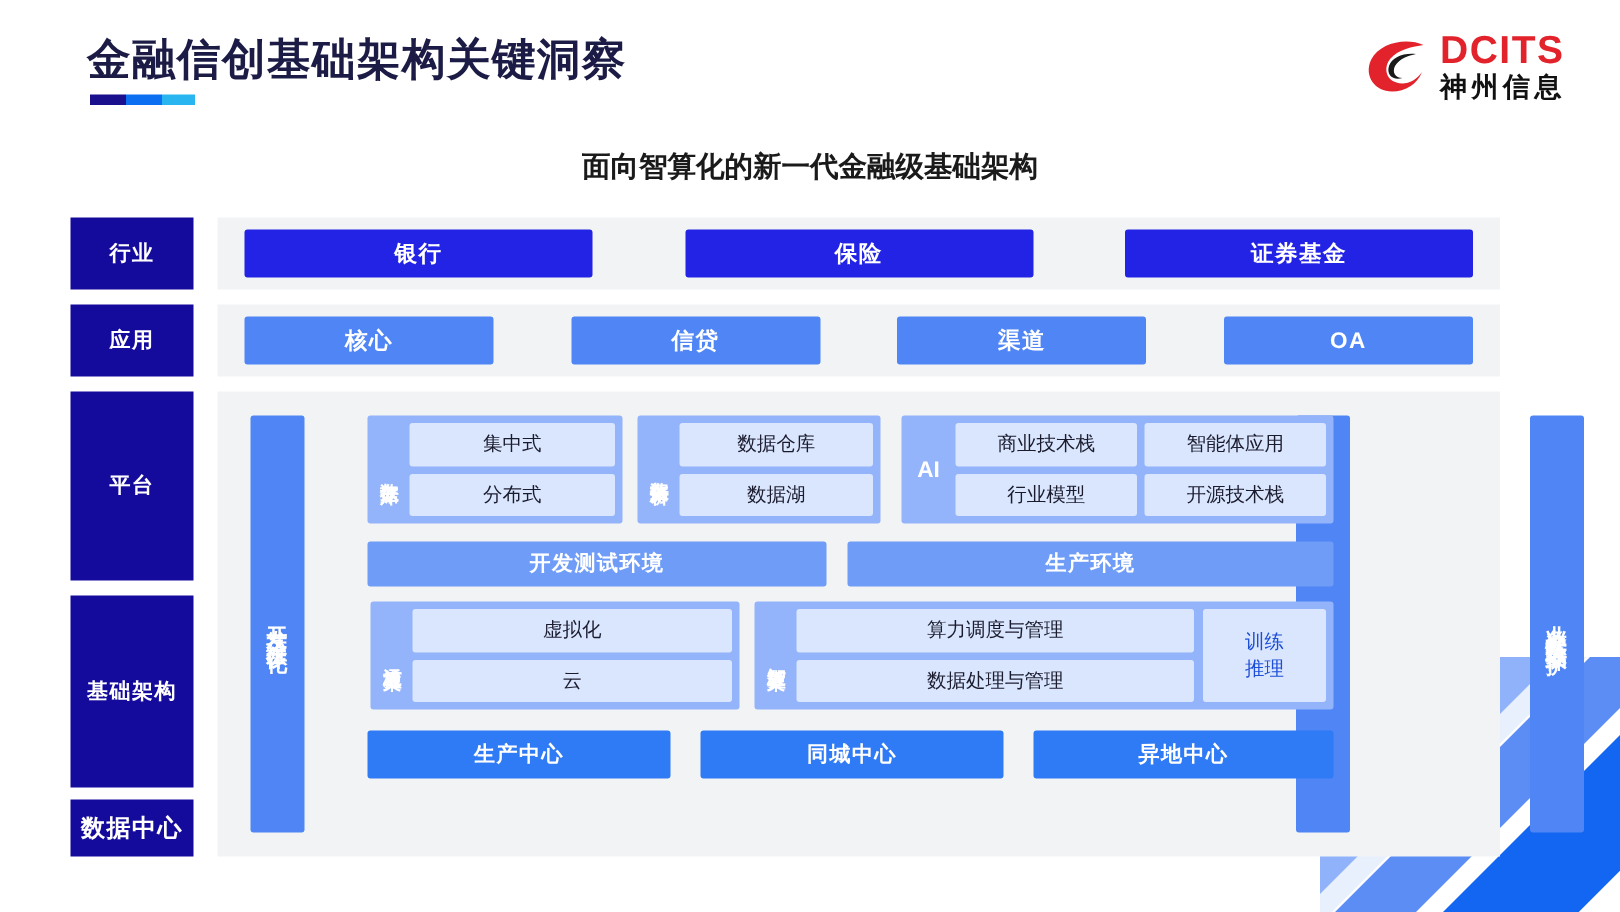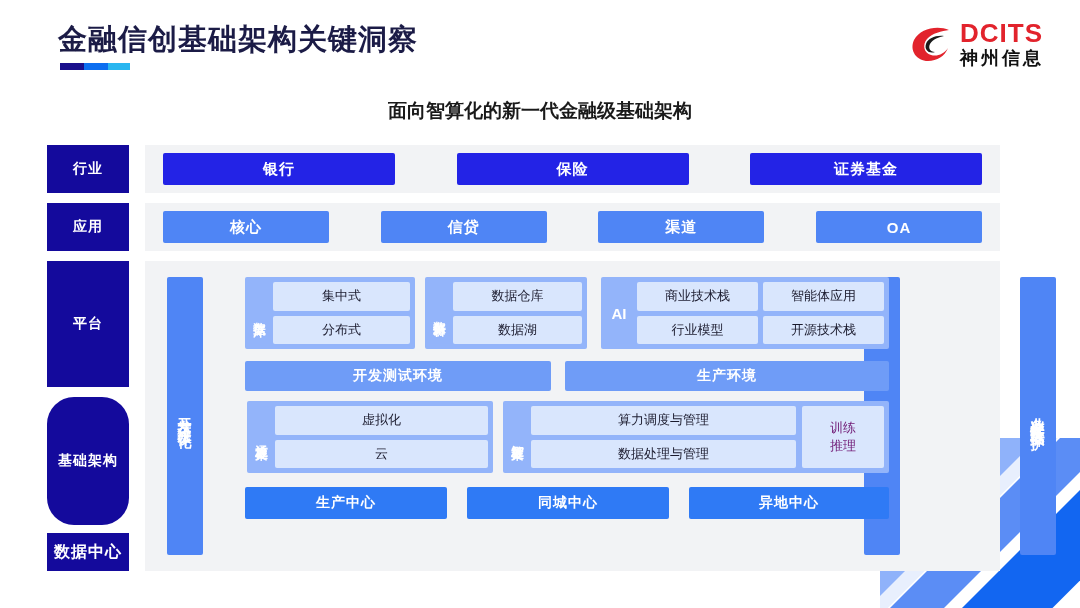--- a/index.html
+++ b/index.html
@@ -50,21 +50,21 @@
   
   .side-label {
     position: absolute; left: 47px; width: 82px;
     background: #140a9c; color: #fff;
     display: flex; align-items: center; justify-content: center;
     font-size: 14px; font-weight: bold; letter-spacing: 1px;
   }
   .side-industry { top: 145px;  height: 48px; }
   .side-app      { top: 203px;  height: 48px; }
   .side-platform { top: 261px;  height: 126px; }
-  .side-infra    { top: 397px;  height: 128px; border-radius: 27px; }
+  .side-infra    { top: 397px;  height: 128px; }
   .side-dc       { top: 533px;  height: 38px; font-size: 16px; }
 
   
   .band {
     position: absolute; left: 145px; right: 80px;
     background: #f2f3f5;
   }
   .band-industry { top: 145px; height: 48px; }
   .band-app      { top: 203px; height: 48px; }
   .band-main     { top: 261px; height: 310px; background: #f2f3f5; }
@@ -146,21 +146,21 @@
   }
   .env-dev  { left: 0px;   top: 84px; width: 306px; }
   .env-prod { left: 320px; top: 84px; width: 324px; }
 
   .g-tong { left: 2px;   top: 124px; width: 246px; height: 72px; }
   .g_zhi  { left: 258px; top: 124px; width: 386px; height: 72px; }
   .zhi-body { display: flex; gap: 6px; flex: 1; }
   .zhi-left { display: flex; flex-direction: column; gap: 5px; flex: 1; }
   .zhi-right { width: 82px; flex: 0 0 82px; background: #d9e6fd; border-radius: 2px;
                display:flex; flex-direction:column; align-items:center; justify-content:center;
-               font-size: 13px; color:#701a75; line-height: 1.35; }
+               font-size: 13px; color:#1d4ed8; line-height: 1.35; }
 
   .dcbar {
     position: absolute; height: 32px; border-radius: 2px;
     background: #2f7af5; color: #fff;
     display: flex; align-items: center; justify-content: center;
     font-size: 14px; font-weight: bold; letter-spacing: 1px;
   }
   .dc1 { left: 0px;   top: 210px; width: 202px; }
   .dc2 { left: 222px; top: 210px; width: 202px; }
   .dc3 { left: 444px; top: 210px; width: 200px; }

